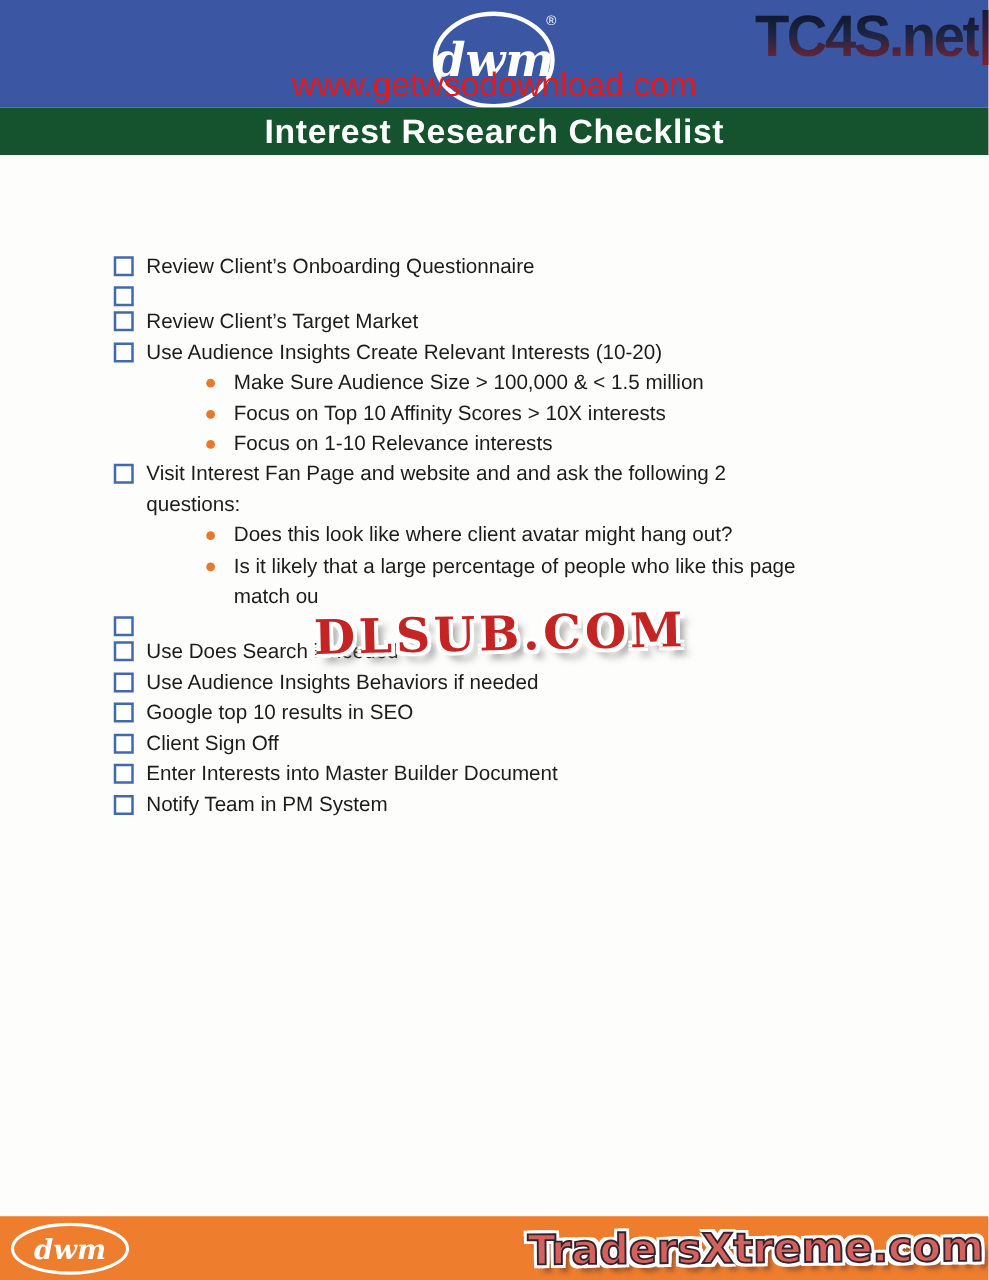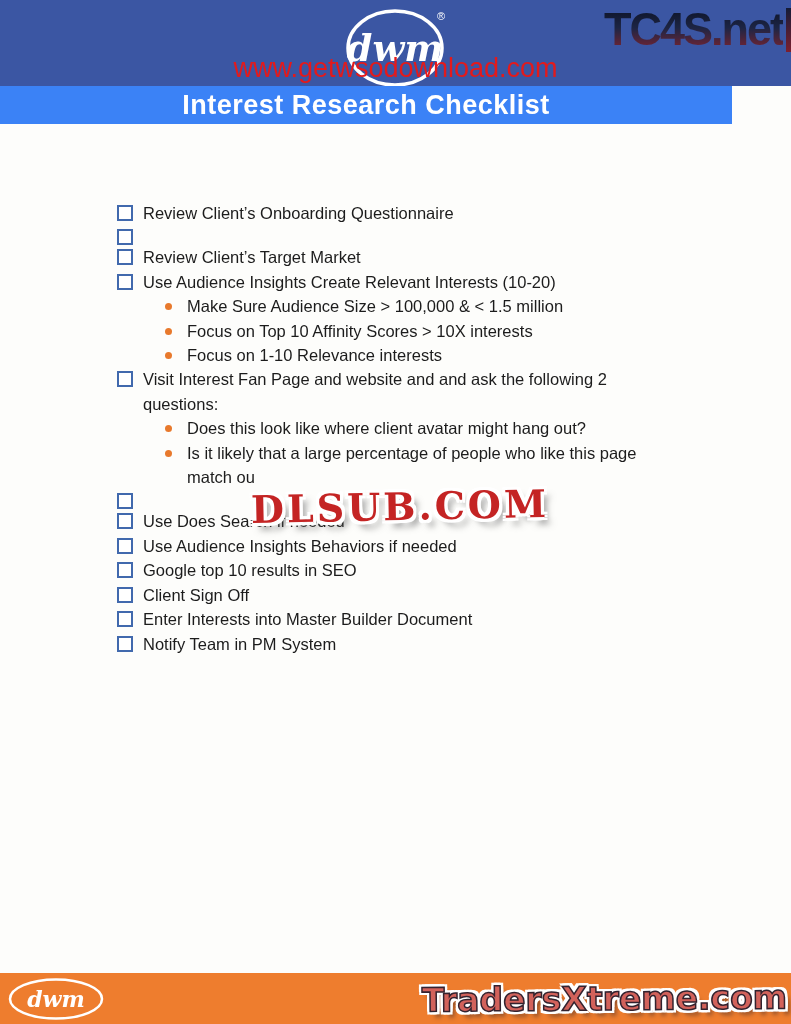--- a/index.html
+++ b/index.html
@@ -12,28 +12,28 @@
   .tc4s{position:absolute;top:2px;right:8px;font-size:45px;font-weight:bold;letter-spacing:-2px;
         transform:scaleY(1.04);transform-origin:top;
         background:linear-gradient(180deg,#0f162c 15%,#1d2544 48%,#86242f 96%);
         -webkit-background-clip:text;background-clip:text;color:transparent;}
   .tc4s-frag{position:absolute;top:8px;right:0;width:5px;height:44px;
         background:linear-gradient(180deg,#141c38,#7c2030);}
   .wso{position:absolute;top:55px;left:50%;transform:translateX(-50%);white-space:nowrap;
         font-size:27px;line-height:27px;color:#e31a1c;z-index:3;}
 
   
-  .banner{position:absolute;top:86px;left:0;width:732px;height:38px;background:#3b82f6;
+  .banner{position:absolute;top:86px;left:0;width:791px;height:38px;background:#14532d;
         display:flex;align-items:center;justify-content:center;}
   .banner-title{color:#ffffff;font-size:27px;font-weight:bold;margin:0;letter-spacing:0.5px;}
 
   
   .content{position:absolute;top:124px;left:0;width:791px;}
   .checklist{margin-top:77px;}
-  .row{display:flex;align-items:flex-start;padding-left:117px;}
+  .row{display:flex;align-items:flex-start;padding-left:91px;}
   .row.bullet{padding-left:165px;}
   .checkbox{flex:none;width:12px;height:12px;border:2px solid #4169ad;background:#fff;margin-top:4px;}
   .bullet-dot{flex:none;width:7px;height:7px;border-radius:50%;background:#e8792c;margin-top:9px;}
   .lines{margin-left:10px;font-size:16.5px;line-height:24.4px;color:#1c1c1c;}
   .row.bullet .lines{margin-left:15px;}
 
   
   .dlsub{position:absolute;top:484px;left:251px;z-index:5;transform:rotate(-1.2deg);
         font-family:"DejaVu Serif",serif;font-weight:bold;font-size:38px;letter-spacing:3px;
         color:#c42424;white-space:nowrap;

